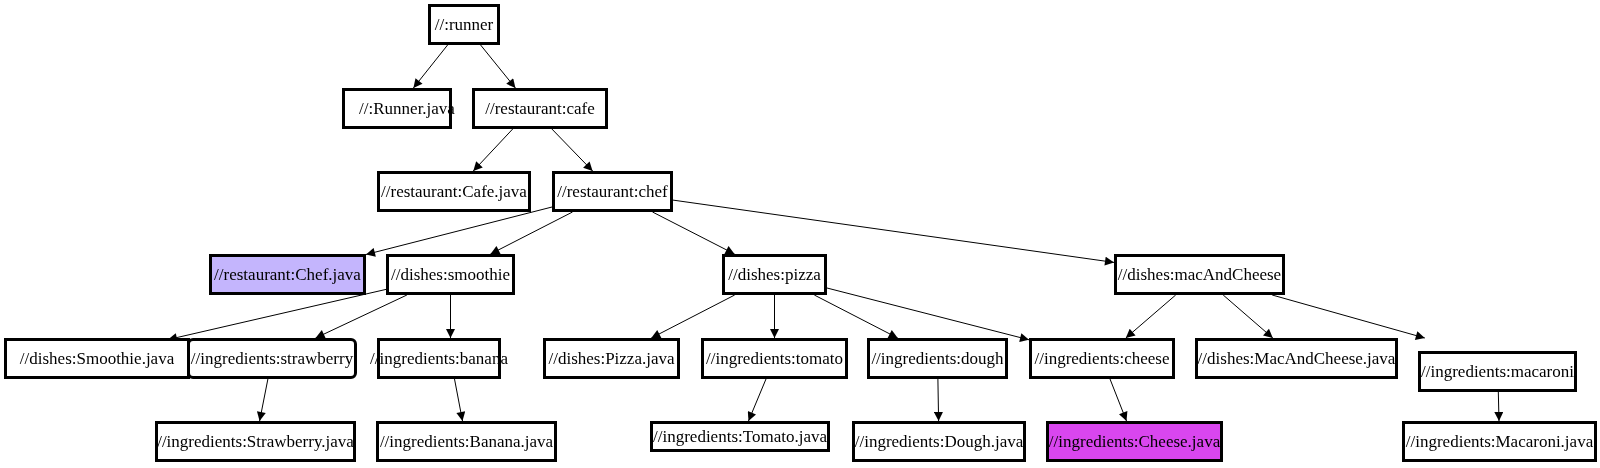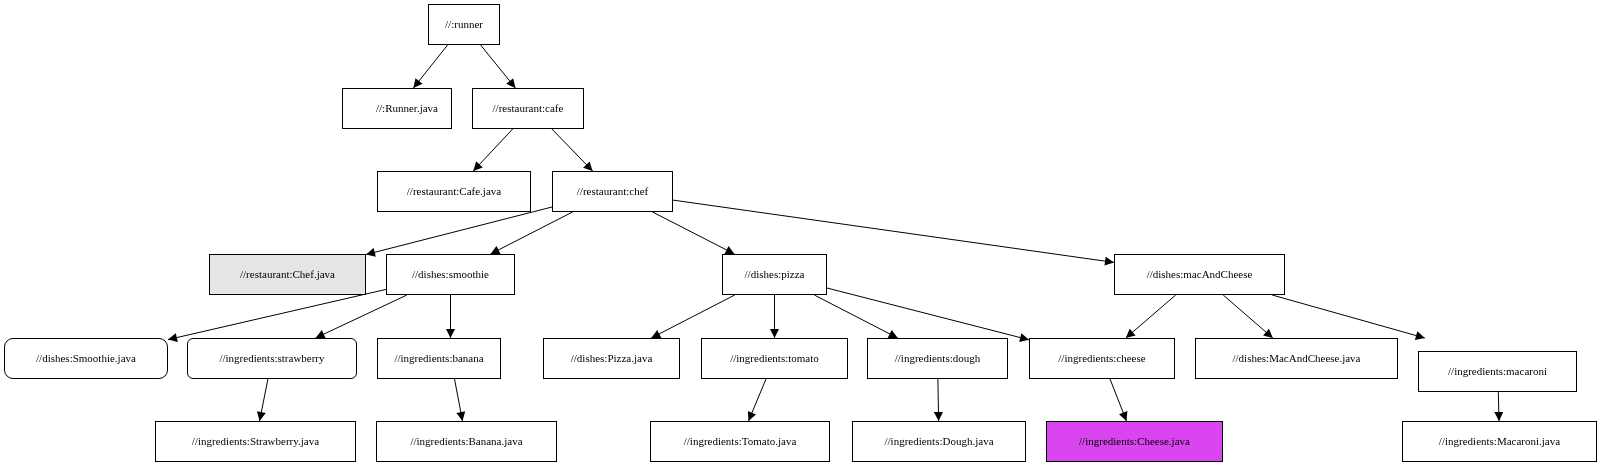--- a/index.html
+++ b/index.html
@@ -20,26 +20,26 @@
   .graph-canvas svg {
     position: absolute;
     left: 0;
     top: 0;
     width: 1600px;
     height: 468px;
   }
   .graph-node {
     position: absolute;
     box-sizing: border-box;
-    border: 1px solid #000000;
+    border: 3px solid #000000;
     background: #ffffff;
     display: flex;
     align-items: center;
     justify-content: center;
-    font-size: 11px;
+    font-size: 17px;
     color: #000000;
     white-space: nowrap;
     line-height: 1;
   }
   .edge-line {
     stroke: #000000;
     stroke-width: 1;
     fill: none;
   }
 </style>
@@ -76,36 +76,36 @@
         <line x1="1110.0" y1="379.0" x2="1126.5" y2="421.0" class="edge-line" stroke="#000000" marker-end="url(#arrowhead)"></line>
         <line x1="1175.7" y1="295.0" x2="1125.8" y2="338.0" class="edge-line" stroke="#000000" marker-end="url(#arrowhead)"></line>
         <line x1="1223.2" y1="295.0" x2="1272.8" y2="338.0" class="edge-line" stroke="#000000" marker-end="url(#arrowhead)"></line>
         <line x1="1272.2" y1="295.0" x2="1424.8" y2="338.0" class="edge-line" stroke="#000000" marker-end="url(#arrowhead)"></line>
         <line x1="1498.0" y1="379.0" x2="1499.0" y2="421.0" class="edge-line" stroke="#000000" marker-end="url(#arrowhead)"></line>
       </g>
   </svg>
   <div id="node-layer">
       <div class="graph-node" style="left: 428px; top: 4px; width: 72px; height: 41px; border-color: rgb(0, 0, 0); background: rgb(255, 255, 255); color: rgb(0, 0, 0);">//:runner</div>
       <div class="graph-node" style="left: 342px; top: 88px; width: 110px; height: 41px; border-color: rgb(0, 0, 0); background: rgb(255, 255, 255); color: rgb(0, 0, 0); padding-left: 20px;">//:Runner.java</div>
-      <div class="graph-node" style="left: 472px; top: 88px; width: 112px; height: 41px; border-color: rgb(0, 0, 0); background: rgb(255, 255, 255); color: rgb(0, 0, 0);">//restaurant:cafe</div>
+      <div class="graph-node" style="left: 472px; top: 88px; width: 136px; height: 41px; border-color: rgb(0, 0, 0); background: rgb(255, 255, 255); color: rgb(0, 0, 0);">//restaurant:cafe</div>
       <div class="graph-node" style="left: 377px; top: 171px; width: 154px; height: 41px; border-color: rgb(0, 0, 0); background: rgb(255, 255, 255); color: rgb(0, 0, 0);">//restaurant:Cafe.java</div>
       <div class="graph-node" style="left: 552px; top: 171px; width: 121px; height: 41px; border-color: rgb(0, 0, 0); background: rgb(255, 255, 255); color: rgb(0, 0, 0);">//restaurant:chef</div>
-      <div class="graph-node" style="left: 209px; top: 254px; width: 157px; height: 41px; border-color: rgb(0, 0, 0); background: #e5e5e5; color: rgb(0, 0, 0);">//restaurant:Chef.java</div>
+      <div class="graph-node" style="left: 209px; top: 254px; width: 157px; height: 41px; border-color: rgb(0, 0, 0); background: #c4b5fd; color: rgb(0, 0, 0);">//restaurant:Chef.java</div>
       <div class="graph-node" style="left: 386px; top: 254px; width: 129px; height: 41px; border-color: rgb(0, 0, 0); background: rgb(255, 255, 255); color: rgb(0, 0, 0);">//dishes:smoothie</div>
       <div class="graph-node" style="left: 722px; top: 254px; width: 105px; height: 41px; border-color: rgb(0, 0, 0); background: rgb(255, 255, 255); color: rgb(0, 0, 0);">//dishes:pizza</div>
       <div class="graph-node" style="left: 1114px; top: 254px; width: 171px; height: 41px; border-color: rgb(0, 0, 0); background: rgb(255, 255, 255); color: rgb(0, 0, 0);">//dishes:macAndCheese</div>
-      <div class="graph-node" style="left: 4px; top: 338px; width: 164px; height: 41px; border-color: rgb(0, 0, 0); background: rgb(255, 255, 255); color: rgb(0, 0, 0); border-radius: 9px;">//dishes:Smoothie.java</div>
+      <div class="graph-node" style="left: 4px; top: 338px; width: 186px; height: 41px; border-color: rgb(0, 0, 0); background: rgb(255, 255, 255); color: rgb(0, 0, 0);">//dishes:Smoothie.java</div>
       <div class="graph-node" style="left: 187px; top: 338px; width: 170px; height: 41px; border-color: rgb(0, 0, 0); background: rgb(255, 255, 255); color: rgb(0, 0, 0); border-radius: 6px;">//ingredients:strawberry</div>
       <div class="graph-node" style="left: 377px; top: 338px; width: 124px; height: 41px; border-color: rgb(0, 0, 0); background: rgb(255, 255, 255); color: rgb(0, 0, 0);">//ingredients:banana</div>
       <div class="graph-node" style="left: 543px; top: 338px; width: 137px; height: 41px; border-color: rgb(0, 0, 0); background: rgb(255, 255, 255); color: rgb(0, 0, 0);">//dishes:Pizza.java</div>
       <div class="graph-node" style="left: 701px; top: 338px; width: 147px; height: 41px; border-color: rgb(0, 0, 0); background: rgb(255, 255, 255); color: rgb(0, 0, 0);">//ingredients:tomato</div>
       <div class="graph-node" style="left: 867px; top: 338px; width: 141px; height: 41px; border-color: rgb(0, 0, 0); background: rgb(255, 255, 255); color: rgb(0, 0, 0);">//ingredients:dough</div>
       <div class="graph-node" style="left: 1029px; top: 338px; width: 146px; height: 41px; border-color: rgb(0, 0, 0); background: rgb(255, 255, 255); color: rgb(0, 0, 0);">//ingredients:cheese</div>
       <div class="graph-node" style="left: 1195px; top: 338px; width: 203px; height: 41px; border-color: rgb(0, 0, 0); background: rgb(255, 255, 255); color: rgb(0, 0, 0);">//dishes:MacAndCheese.java</div>
       <div class="graph-node" style="left: 1418px; top: 338px; width: 159px; height: 41px; border-color: rgb(0, 0, 0); background: rgb(255, 255, 255); color: rgb(0, 0, 0); margin-top: 13px;">//ingredients:macaroni</div>
       <div class="graph-node" style="left: 155px; top: 421px; width: 201px; height: 41px; border-color: rgb(0, 0, 0); background: rgb(255, 255, 255); color: rgb(0, 0, 0);">//ingredients:Strawberry.java</div>
       <div class="graph-node" style="left: 376px; top: 421px; width: 181px; height: 41px; border-color: rgb(0, 0, 0); background: rgb(255, 255, 255); color: rgb(0, 0, 0);">//ingredients:Banana.java</div>
-      <div class="graph-node" style="left: 650px; top: 421px; width: 180px; height: 41px; border-color: rgb(0, 0, 0); background: rgb(255, 255, 255); color: rgb(0, 0, 0);">//ingredients:Tomato.java</div>
+      <div class="graph-node" style="left: 650px; top: 421px; width: 180px; height: 31px; border-color: rgb(0, 0, 0); background: rgb(255, 255, 255); color: rgb(0, 0, 0);">//ingredients:Tomato.java</div>
       <div class="graph-node" style="left: 852px; top: 421px; width: 174px; height: 41px; border-color: rgb(0, 0, 0); background: rgb(255, 255, 255); color: rgb(0, 0, 0);">//ingredients:Dough.java</div>
       <div class="graph-node" style="left: 1046px; top: 421px; width: 177px; height: 41px; border-color: rgb(0, 0, 0); background: #d946ef; color: rgb(0, 0, 0);">//ingredients:Cheese.java</div>
       <div class="graph-node" style="left: 1402px; top: 421px; width: 195px; height: 41px; border-color: rgb(0, 0, 0); background: rgb(255, 255, 255); color: rgb(0, 0, 0);">//ingredients:Macaroni.java</div>
     </div>
 </div>
 
 </body></html>

